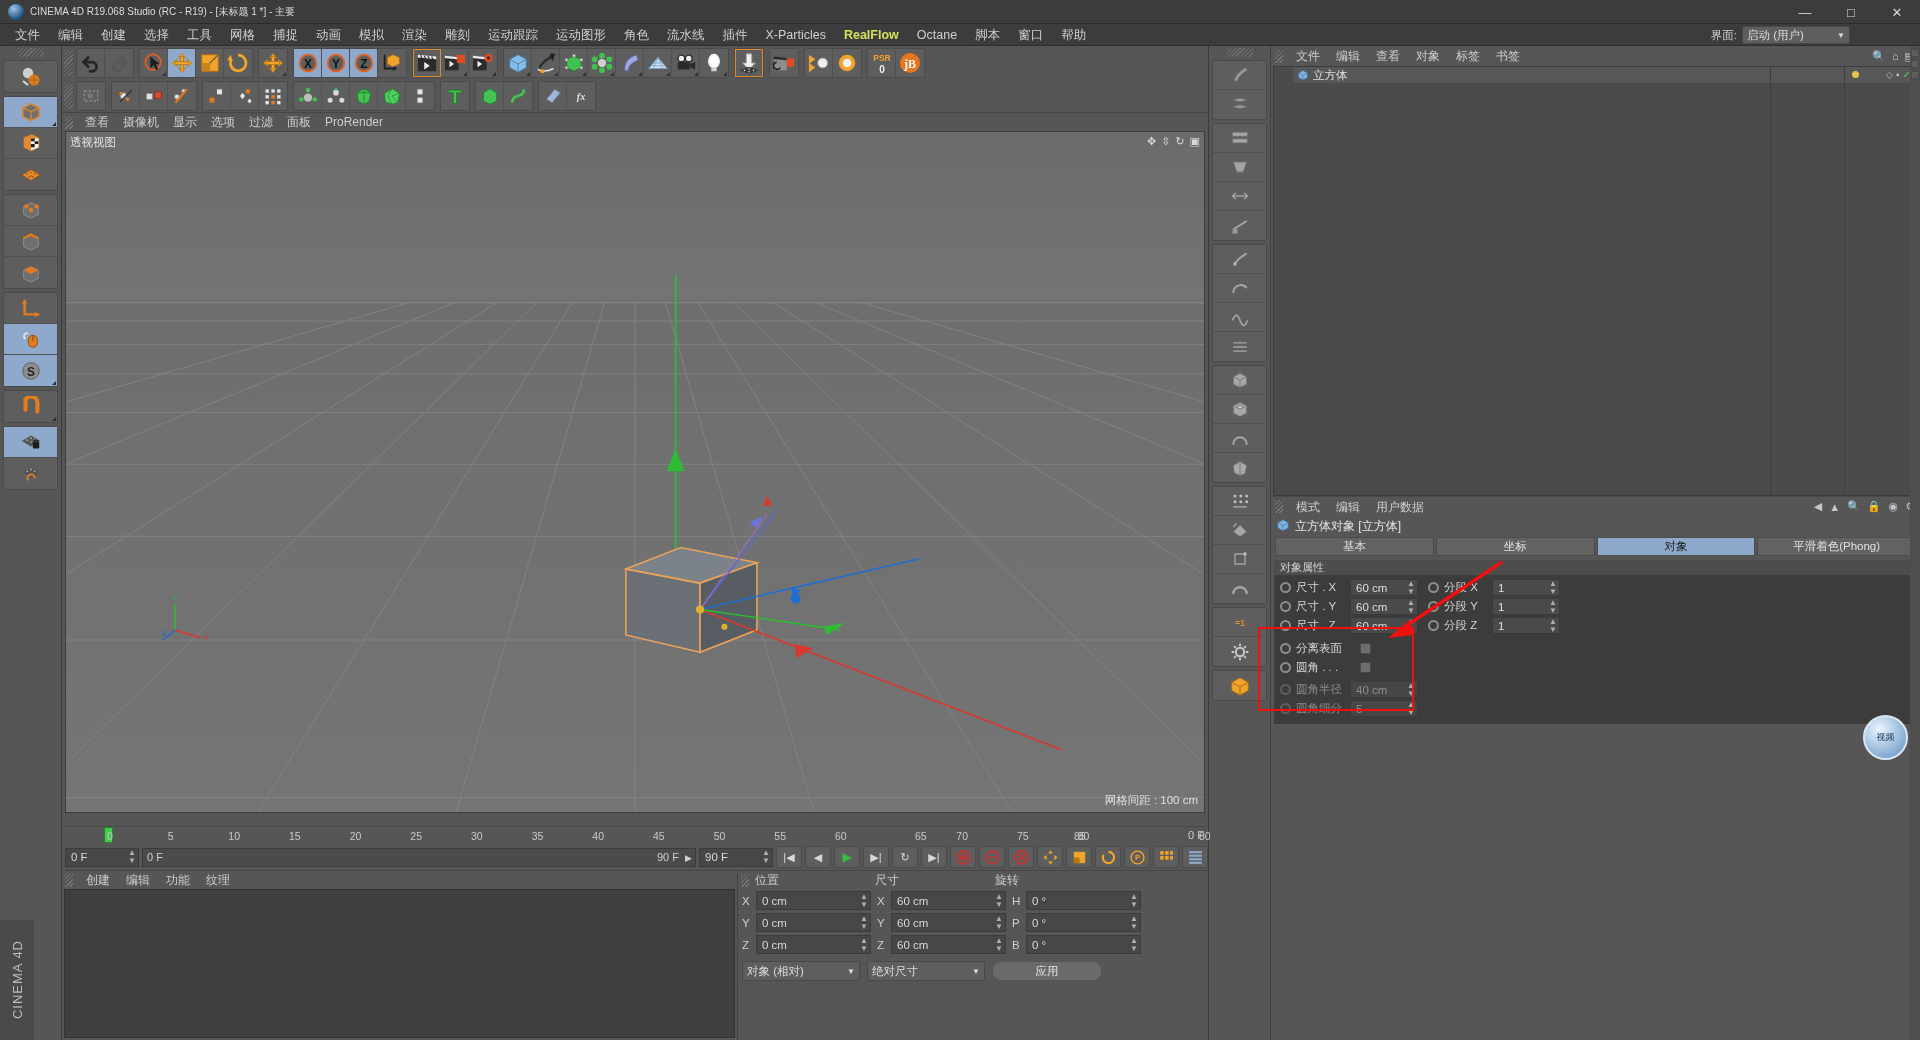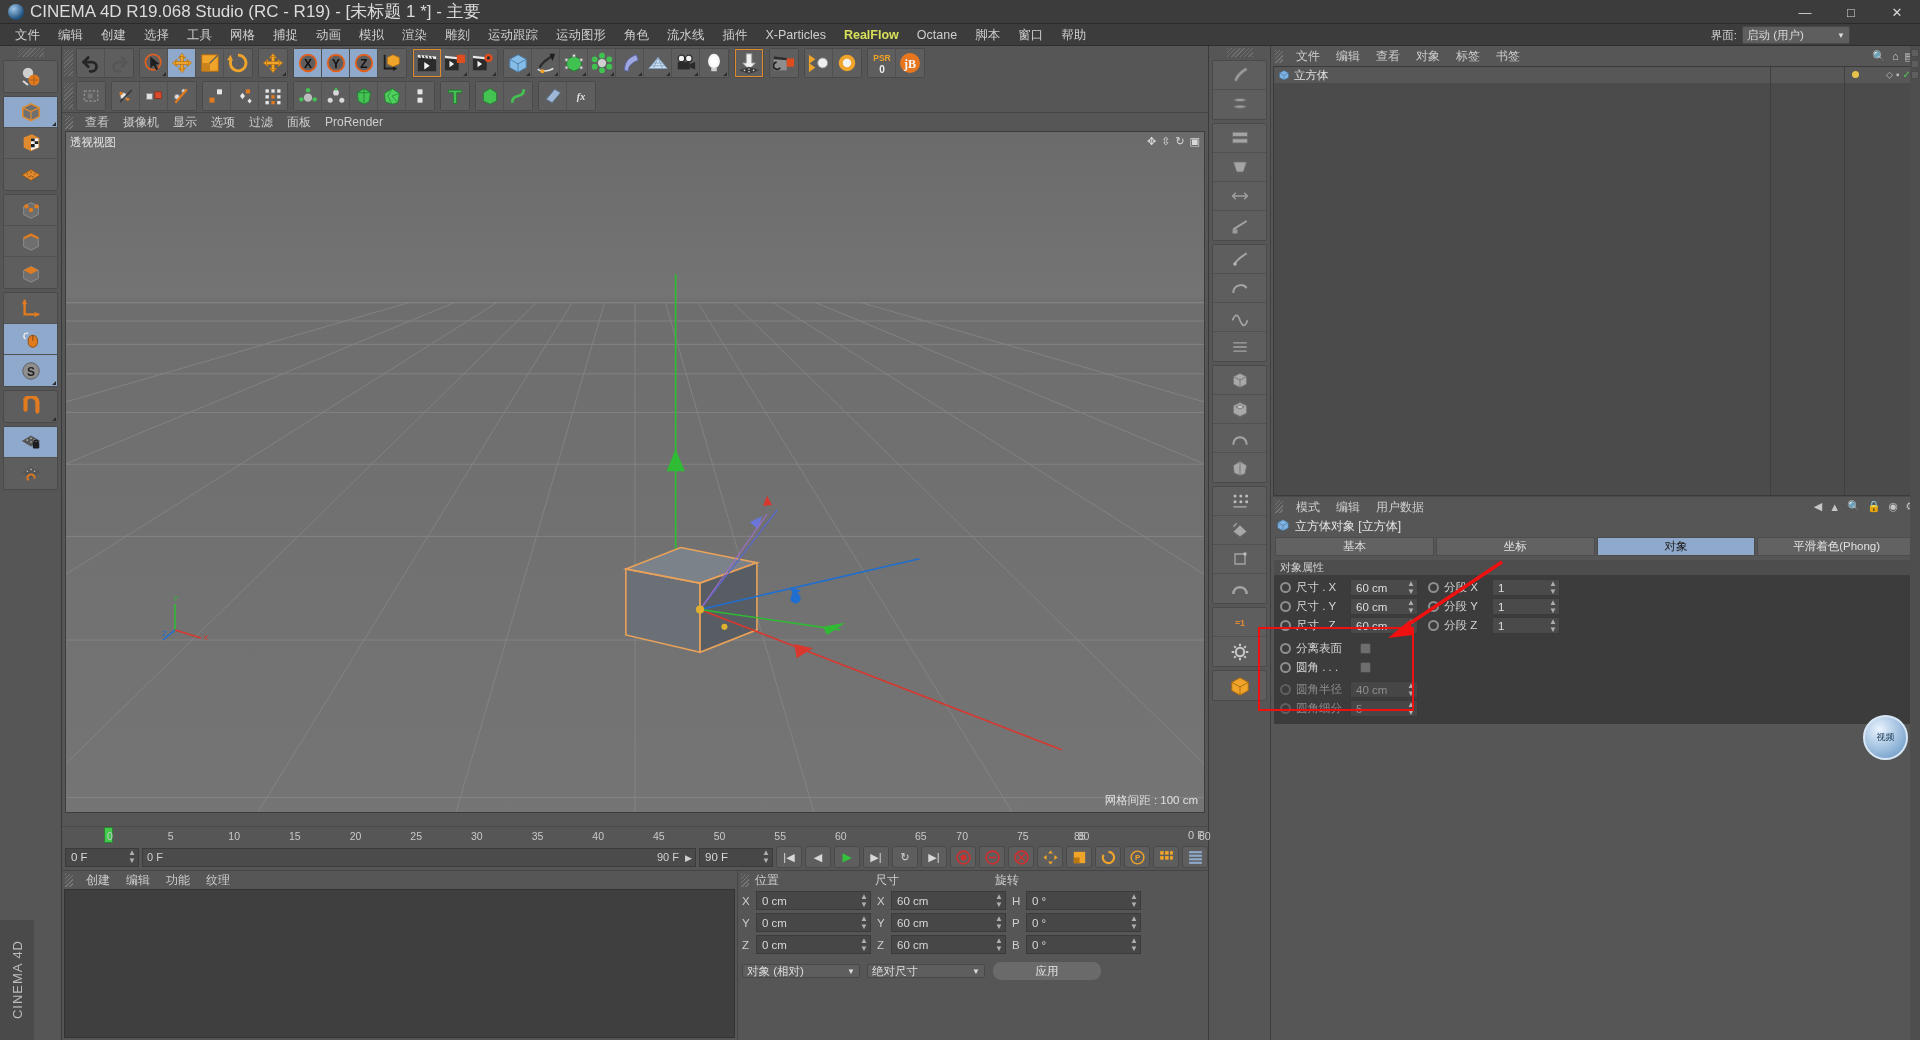--- a/index.html
+++ b/index.html
@@ -12,21 +12,21 @@
   
   #titlebar{
     height:24px; background:#3c3c3c; display:flex; align-items:center;
     border-bottom:1px solid #2a2a2a; position:relative;
   }
   #titlebar .appicon{
     width:16px;height:16px;margin:0 6px 0 8px;border-radius:50%;
     background:radial-gradient(circle at 35% 30%,#9fc6e8,#1d4f7c 70%);
     flex:0 0 auto;
   }
-  #titlebar .ttext{color:#dcdcdc;font-size:17px;white-space:nowrap;}
+  #titlebar .ttext{color:#dcdcdc;font-size:10px;white-space:nowrap;}
   #winbtns{position:absolute;right:0;top:0;height:24px;display:flex;}
   #winbtns div{width:46px;height:24px;display:flex;align-items:center;justify-content:center;
     color:#d8d8d8;font-size:13px;}
   
   #menubar{height:22px;background:#3c3c3c;display:flex;align-items:center;padding-left:6px;
     border-bottom:1px solid #2e2e2e;}
   #menubar .mi{padding:0 9px;height:22px;line-height:22px;font-size:12.5px;color:#cfcfcf;white-space:nowrap;}
   #menubar .mi.hl{color:#d8e05a;font-weight:bold;}
   
   #app{display:flex;height:calc(1040px - 46px);}
@@ -98,34 +98,34 @@
   #coordmgr{width:470px;display:flex;flex-direction:column;}
   #coordhdr{height:18px;display:flex;align-items:center;padding-left:3px;font-size:12px;color:#cdcdcd;}
   #coordhdr .g{width:8px;height:13px;margin-right:6px;
     background-image:repeating-linear-gradient(135deg,#777 0 1px,transparent 1px 3px);}
   #coordhdr .ch{width:120px;}
   #coordgrid{padding:2px 4px;}
   .crow{display:flex;align-items:center;margin-bottom:3px;}
   .crow .ax{width:14px;font-size:11.5px;color:#cfcfcf;text-align:left;}
   .crow .cf{width:115px;margin-right:6px;}
   #coordbtns{display:flex;align-items:center;padding:2px 4px;gap:7px;}
-  .ddown{width:118px;height:14px;background:#5e5e5e;border:1px solid #484848;border-radius:2px;
+  .ddown{width:118px;height:20px;background:#5e5e5e;border:1px solid #484848;border-radius:2px;
     display:flex;align-items:center;padding:0 4px;font-size:11.5px;color:#dcdcdc;}
   .ddown .c{margin-left:auto;font-size:8px;}
   .applybtn{width:110px;height:20px;background:#6a6a6a;border:1px solid #555;border-radius:9px;
     display:flex;align-items:center;justify-content:center;font-size:11.5px;color:#e6e6e6;}
   
   #rightpane{width:650px;display:flex;flex-direction:column;background:#565656;
     border-left:1px solid #3f3f3f;}
   #omHdr{height:20px;display:flex;align-items:center;padding-left:4px;position:relative;}
   #omHdr .g{width:8px;height:13px;margin-right:5px;
     background-image:repeating-linear-gradient(135deg,#777 0 1px,transparent 1px 3px);}
   #omHdr .mi3{padding:0 8px;font-size:12px;color:#cdcdcd;line-height:20px;}
   #omHdr .tools{position:absolute;right:5px;display:flex;gap:6px;align-items:center;color:#c6c6c6;font-size:11px;}
-  #omBody{height:430px;background:#4b4b4b;margin:0 2px;border:1px solid #3a3a3a;position:relative;}
+  #omBody{height:430px;background:#4b4b4b;margin:0 2px;border:1px solid #3a3a3a;position:relative;padding-left:19px;}
   #omBody .colline{position:absolute;top:0;bottom:0;width:1px;background:#3f3f3f;}
   .omrow{height:17px;display:flex;align-items:center;padding-left:4px;background:#575757;
     border-bottom:1px solid #4a4a4a;font-size:11.5px;color:#e0e0e0;}
   .omrow .cubeico{width:12px;height:12px;margin-right:4px;flex:0 0 auto;}
   .omrow .tagdots{margin-left:auto;display:flex;gap:3px;padding-right:6px;}
   #atHdr{height:20px;display:flex;align-items:center;padding-left:4px;position:relative;
     border-top:1px solid #4a4a4a;}
   #atHdr .g{width:8px;height:13px;margin-right:5px;
     background-image:repeating-linear-gradient(135deg,#777 0 1px,transparent 1px 3px);}
   #atHdr .mi3{padding:0 8px;font-size:12px;color:#cdcdcd;line-height:20px;}

